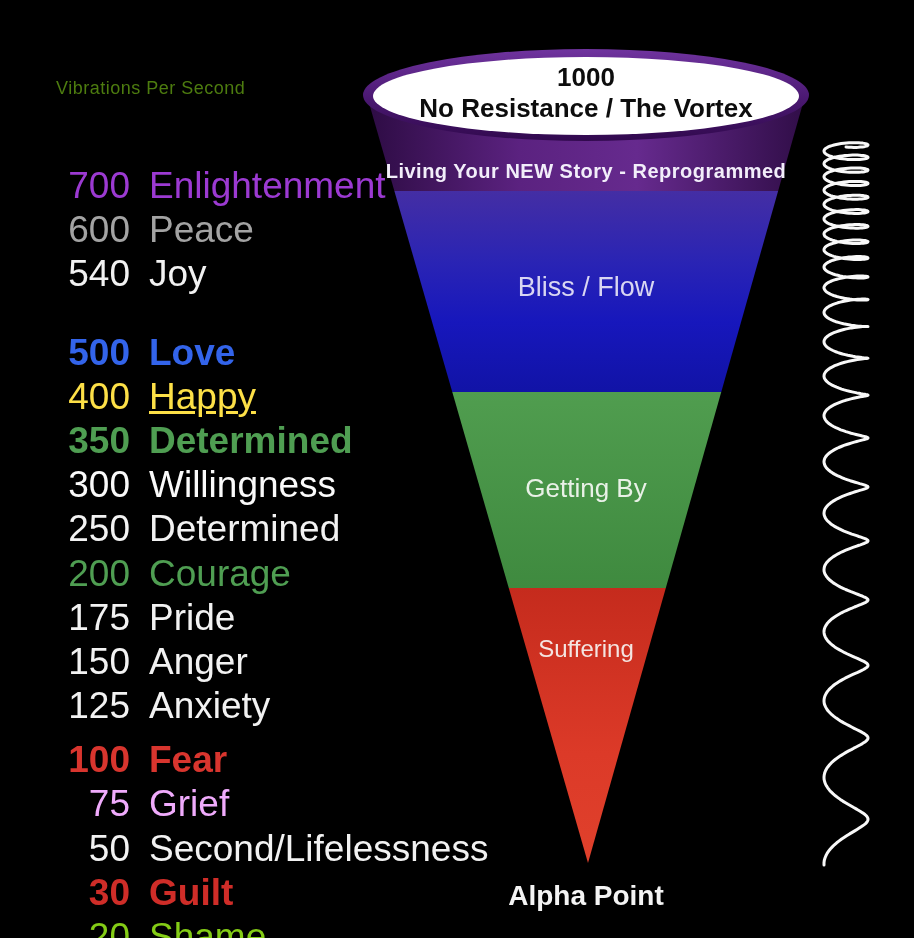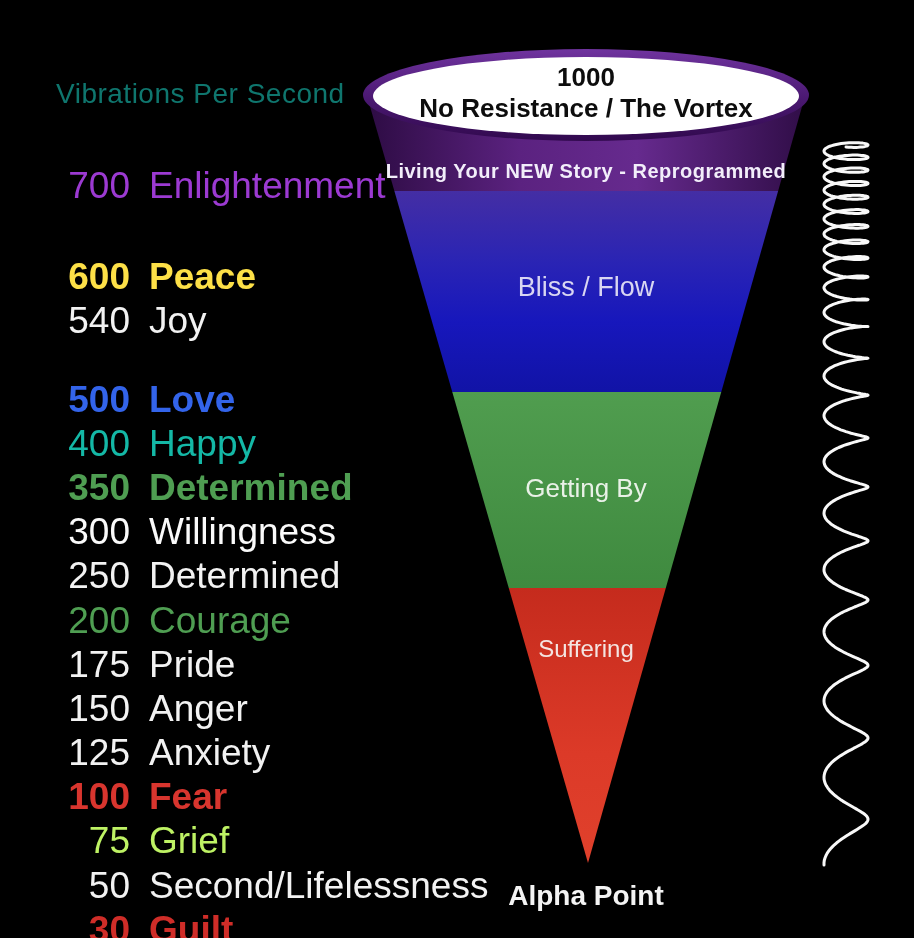--- a/index.html
+++ b/index.html
@@ -1,18 +1,18 @@
 <!DOCTYPE html>
 <html><head>
 <meta charset="utf-8">
 <style>
   html,body{margin:0;padding:0;background:#000;}
   .stage{position:relative;width:914px;height:938px;background:#000;overflow:hidden;
          font-family:"Liberation Sans", sans-serif;}
-  .title{position:absolute;left:56px;top:78px;font-size:28px;color:#0f766e;letter-spacing:.5px;}
+  .title{position:absolute;left:56px;top:78px;font-size:18px;color:#4d7c0f;letter-spacing:.5px;}
   .scale{position:absolute;left:52px;top:164px;width:470px;}
   .row{height:44.2px;line-height:44.2px;font-size:37px;white-space:nowrap;}
   .row .num{display:inline-block;width:78px;text-align:right;}
   .row .lab{margin-left:19px;text-align:right;}
   svg text{font-family:"Liberation Sans", sans-serif;}
   .t-mouth{font-size:26px;font-weight:bold;fill:#0d0d0d;text-anchor:middle;}
   .t-band{font-size:20px;font-weight:bold;fill:#f2eefa;text-anchor:middle;letter-spacing:.5px;}
   .t-bliss{font-size:27px;fill:#d9d6f2;text-anchor:middle;}
   .t-getting{font-size:26px;fill:#e9f1e7;text-anchor:middle;}
   .t-suffer{font-size:24px;fill:#f4e4e1;text-anchor:middle;}
@@ -20,33 +20,33 @@
 </style>
 </head>
 <body>
 
 <div class="stage">
 
   <div class="title">Vibrations Per Second</div>
 
   <div class="scale" id="scale-list">
       <div class="row" style="color: rgb(156, 58, 210); font-weight: normal;"><span class="num">700</span><span class="lab">Enlightenment</span></div>
-      <div class="row" style="color: #fde047; font-weight: bold; margin-top: 47px;"><span class="num">600</span><span class="lab">Peace</span></div>
+      <div class="row" style="color: #a3a3a3; font-weight: normal;"><span class="num">600</span><span class="lab">Peace</span></div>
       <div class="row" style="color: rgb(242, 242, 242); font-weight: normal;"><span class="num">540</span><span class="lab">Joy</span></div>
       <div class="row" style="color: rgb(51, 100, 234); font-weight: bold; margin-top: 34px;"><span class="num">500</span><span class="lab">Love</span></div>
-      <div class="row" style="color: #14b8a6; font-weight: normal;"><span class="num">400</span><span class="lab">Happy</span></div>
+      <div class="row" style="color: #fde047; font-weight: normal; text-decoration: underline;"><span class="num">400</span><span class="lab">Happy</span></div>
       <div class="row" style="color: rgb(79, 158, 82); font-weight: bold;"><span class="num">350</span><span class="lab">Determined</span></div>
       <div class="row" style="color: rgb(250, 250, 250); font-weight: normal;"><span class="num">300</span><span class="lab">Willingness</span></div>
       <div class="row" style="color: rgb(242, 242, 242); font-weight: normal;"><span class="num">250</span><span class="lab">Determined</span></div>
       <div class="row" style="color: rgb(79, 158, 82); font-weight: normal;"><span class="num">200</span><span class="lab">Courage</span></div>
       <div class="row" style="color: rgb(242, 242, 242); font-weight: normal;"><span class="num">175</span><span class="lab">Pride</span></div>
       <div class="row" style="color: rgb(242, 242, 242); font-weight: normal;"><span class="num">150</span><span class="lab">Anger</span></div>
       <div class="row" style="color: rgb(242, 242, 242); font-weight: normal;"><span class="num">125</span><span class="lab">Anxiety</span></div>
-      <div class="row" style="color: rgb(216, 53, 46); font-weight: bold;"><span class="num">100</span><span class="lab">Fear</span></div>
-      <div class="row" style="color: #bef264; font-weight: normal;"><span class="num">75</span><span class="lab">Grief</span></div>
+      <div class="row" style="color: rgb(216, 53, 46); font-weight: bold; margin-top: 10px;"><span class="num">100</span><span class="lab">Fear</span></div>
+      <div class="row" style="color: #f0abfc; font-weight: normal;"><span class="num">75</span><span class="lab">Grief</span></div>
       <div class="row" style="color: rgb(242, 242, 242); font-weight: normal;"><span class="num">50</span><span class="lab">Second/Lifelessness</span></div>
       <div class="row" style="color: rgb(207, 45, 40); font-weight: bold;"><span class="num">30</span><span class="lab">Guilt</span></div>
       <div class="row" style="color: #84cc16; font-weight: normal;"><span class="num">20</span><span class="lab">Shame</span></div>
     </div>
 
   <svg width="914" height="938" viewBox="0 0 914 938" style="position:absolute;left:0;top:0;">
     <defs>
       <clipPath id="coneClip">
         <path d="M 367,96 L 805,96 L 588,863 Z"></path>
       </clipPath>

